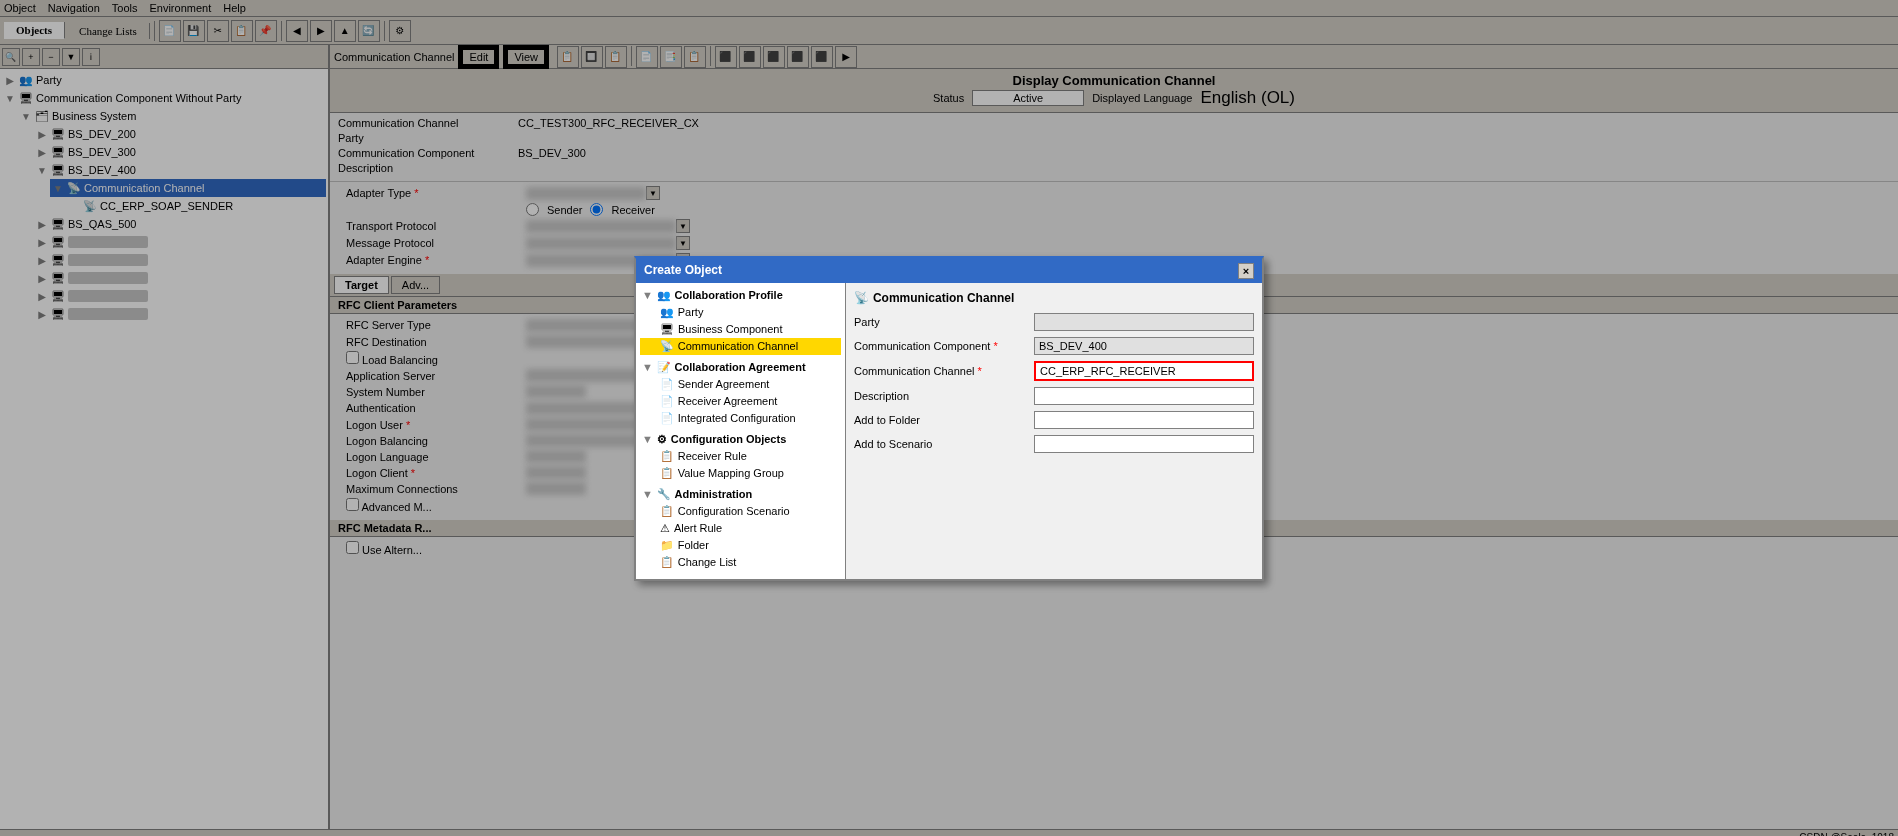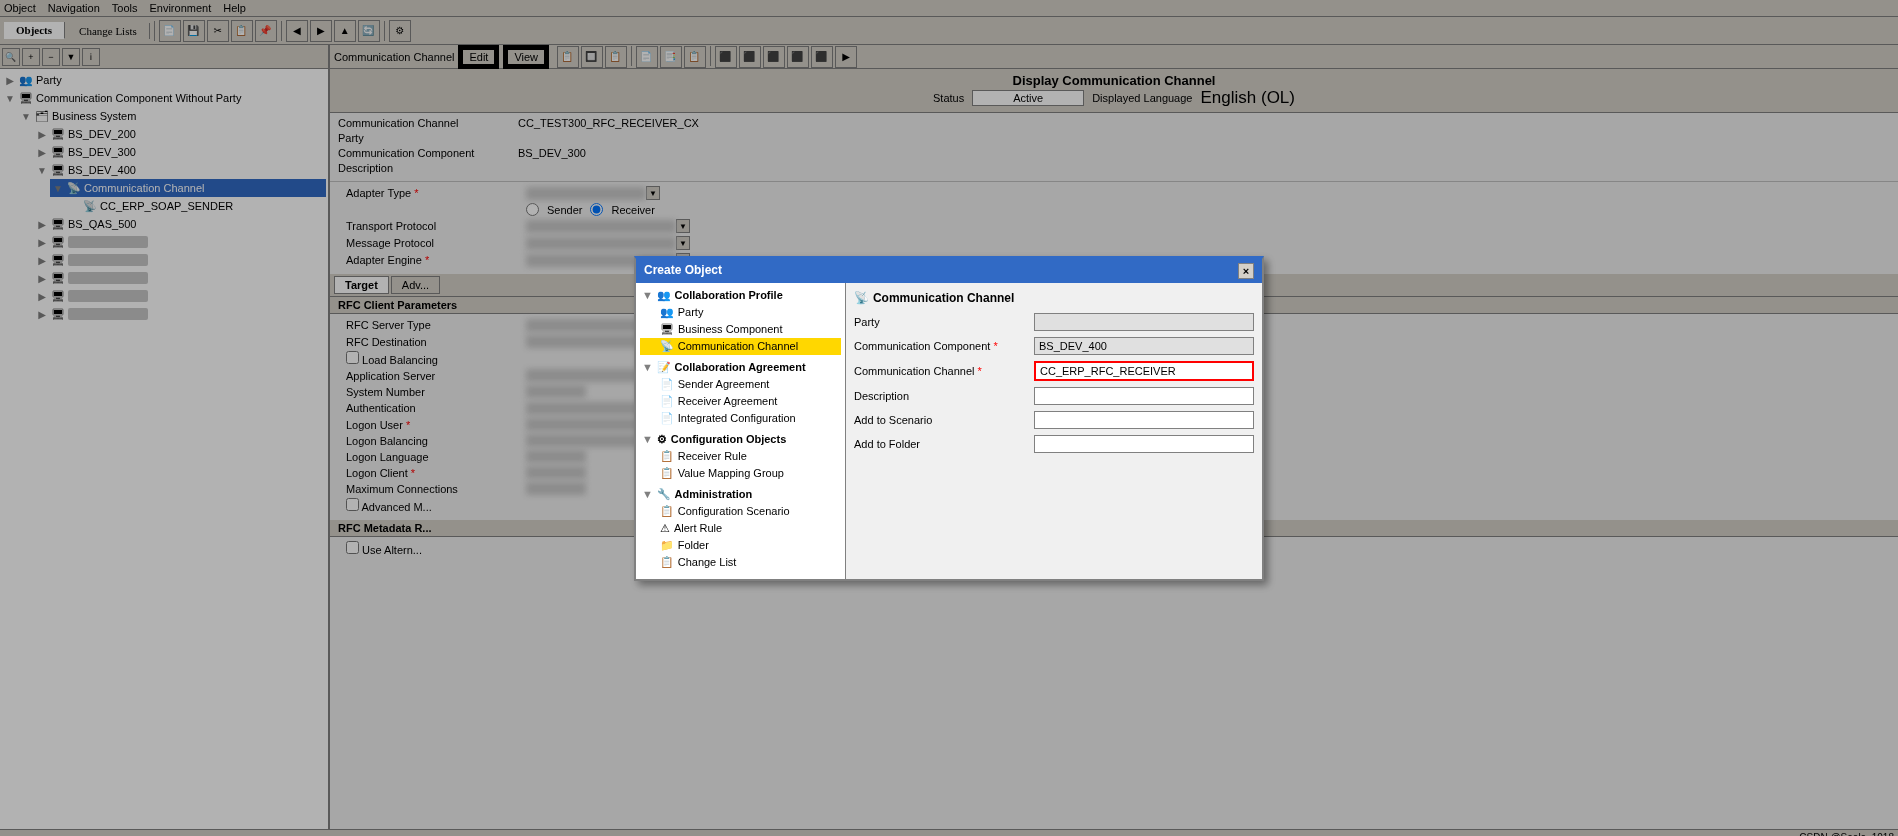--- a/index.html
+++ b/index.html
@@ -847,26 +847,26 @@
           </span>
           <input type="text" class="modal-field-input highlighted" value="CC_ERP_RFC_RECEIVER" style="">
         </div>
 
         <div class="modal-field-row">
           <span class="modal-field-label">Description</span>
           <input type="text" class="modal-field-input" value="" style="">
         </div>
 
         <div class="modal-field-row">
+          <span class="modal-field-label">Add to Folder</span>
+          <input type="text" class="modal-field-input" value="" style="">
+        </div>
+
+        <div class="modal-field-row">
           <span class="modal-field-label">Add to Scenario</span>
-          <input type="text" class="modal-field-input" value="" style="">
-        </div>
-
-        <div class="modal-field-row">
-          <span class="modal-field-label">Add to Folder</span>
           <input type="text" class="modal-field-input" value="" style="">
         </div>
       </div>
     </div>
 
   </div>
 </div>
 
 <div class="bottom-bar">
   <span>CSDN @Seele_1018</span>

